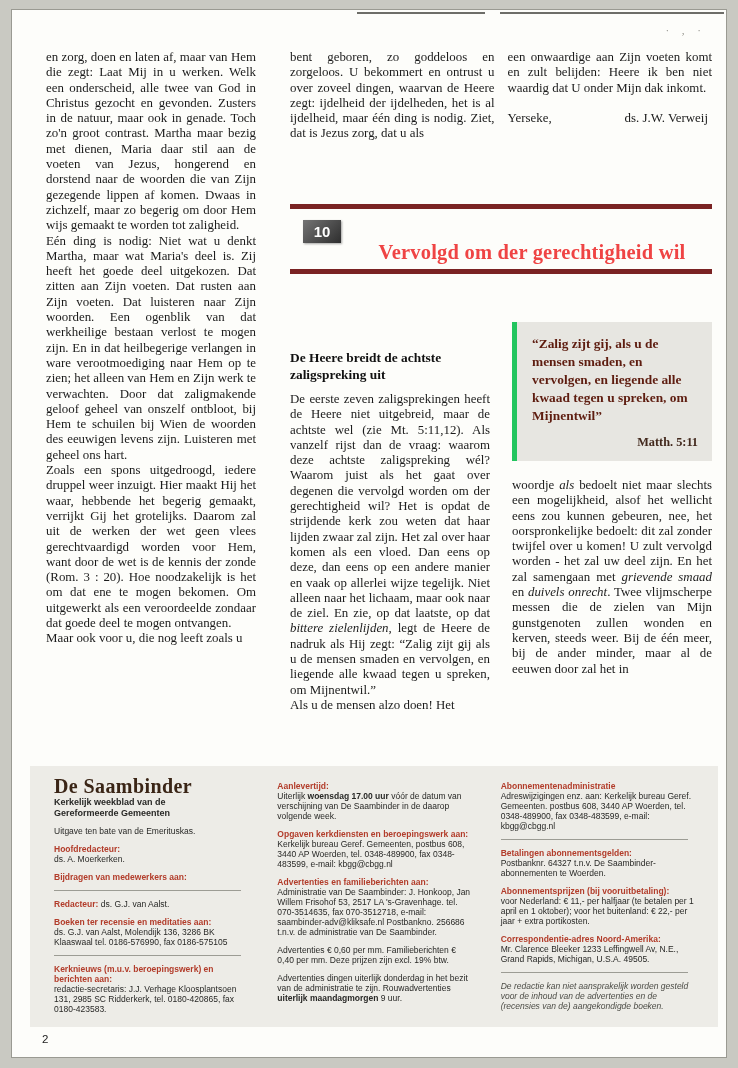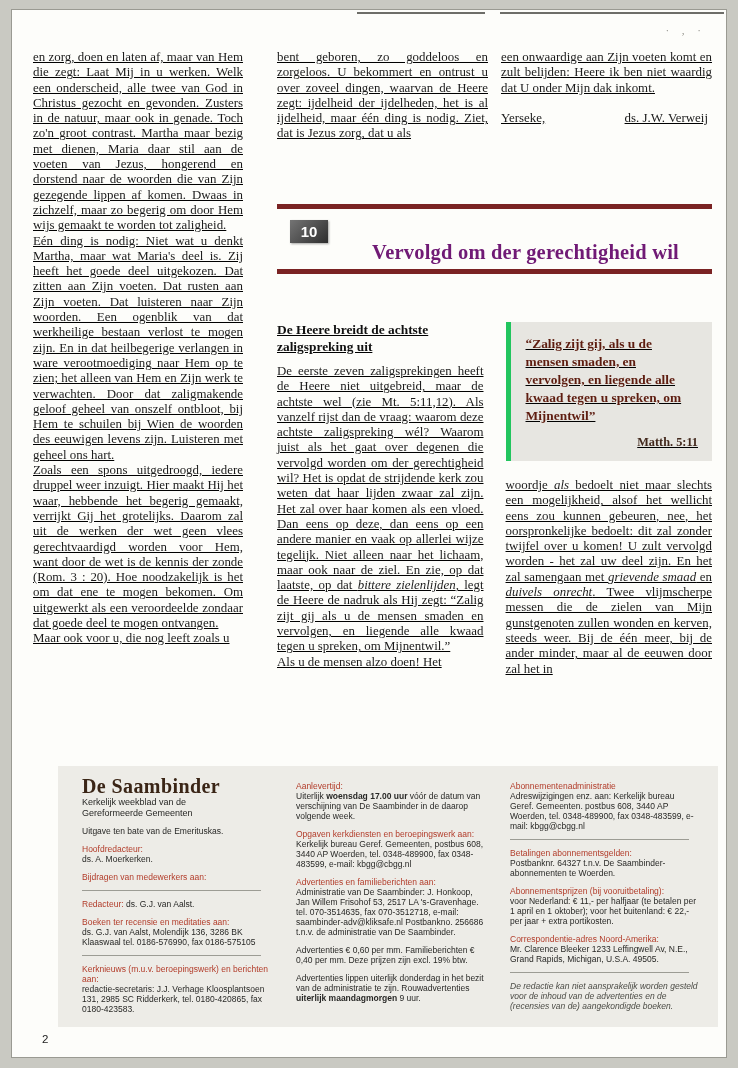--- a/index.html
+++ b/index.html
@@ -1,46 +1,46 @@
 <!DOCTYPE html>
 <html><head>
 <meta charset="utf-8">
 <style>
   * { margin:0; padding:0; box-sizing:border-box; }
   html,body { width:738px; height:1068px; }
   body { background:#c9c9c2; font-family:"Liberation Serif","DejaVu Serif",serif; position:relative; }
   .page { position:absolute; left:11px; top:9px; width:716px; height:1049px; background:#fdfdfa; border:1px solid #9a9a92; overflow:hidden; }
   .corner-marks { position:absolute; top:14px; right:20px; color:#8f8f88; font-size:11px; letter-spacing:5px; }
   .top-rule { position:absolute; top:2px; height:2px; background:#6d6d68; }
-  .content { position:absolute; left:21px; right:14px; top:40px; display:flex;text-decoration:underline; }
+  .content { position:absolute; left:34px; right:14px; top:40px; display:flex; }
   .body-text { font-size:12.9px; line-height:15.3px; text-align:justify; color:#1b1b1b; white-space:pre-line; }
   .col1 { width:210px; flex:0 0 210px; }
   .right-area { flex:1; margin-left:34px; display:flex; flex-direction:column; }
   .top-two { display:flex; gap:13px; min-height:112px; }
   .top-two .tcol { flex:1; }
   .signoff { display:flex; justify-content:space-between; margin-top:15px; font-size:12.9px; color:#1b1b1b; padding-right:4px; }
   .article-header { margin-top:42px; }
   .bar { height:5px; background:#7a2323; }
   .header-mid { position:relative; height:60px; }
   .issue-box { position:absolute; left:13px; top:11px; width:38px; height:23px; background:linear-gradient(135deg,#747474,#2e2e2e); color:#ffffff; font-family:"Liberation Sans",sans-serif; font-weight:bold; font-size:15px; display:flex; align-items:center; justify-content:center; box-shadow:1px 1px 2px rgba(0,0,0,0.35); }
-  .article-title { position:absolute; left:62px; right:0; bottom:5px; text-align:center; font-size:20.5px; font-weight:bold; color:#701a75; letter-spacing:0.2px; white-space:nowrap; }
+  .article-title { position:absolute; left:62px; right:0; bottom:5px; text-align:center; font-size:20.5px; font-weight:bold; color:#ef4444; letter-spacing:0.2px; white-space:nowrap; }
   .article-body { display:flex; gap:22px; margin-top:48px; }
   .abcol { flex:1; min-width:0; }
-  .section-heading { font-size:13.4px; font-weight:bold; line-height:16.5px; margin-bottom:9px; color:#111; }
+  .section-heading { font-size:13.4px; font-weight:bold; line-height:16.5px; margin-bottom:9px; color:#111;margin-top:28px; }
   .quote-box { background:#e7e6e1; border-left:5px solid #22c55e; padding:13px 14px 11px 15px; }
   .quote-text { font-size:13.4px; font-weight:bold; line-height:18px; color:#5e1d10; }
   .quote-source { text-align:right; font-size:12.3px; color:#42281c; margin-top:10px; font-weight:bold; }
   .ab-text-b { margin-top:17px; }
-  .colophon { position:absolute; left:18px; right:8px; top:756px; min-height:245px; background:#edece7; padding:15px 20px 13px 24px; display:flex; gap:26px; font-family:"Liberation Sans","DejaVu Sans",sans-serif; font-size:8.5px; line-height:10px; color:#282826;margin-left:28px; }
+  .colophon { position:absolute; left:18px; right:8px; top:756px; min-height:245px; background:#edece7; padding:15px 20px 13px 24px; display:flex; gap:26px; font-family:"Liberation Sans","DejaVu Sans",sans-serif; font-size:8.5px; line-height:10px; color:#282826; }
   .ccol { flex:1; min-width:0; }
   .brand { font-family:"Liberation Serif",serif; font-size:20px; font-weight:bold; color:#3a2516; letter-spacing:0.4px; }
-  .csub { font-weight:normal; font-size:9px; line-height:10.5px; margin-top:6px; white-space:pre-line; }
+  .csub { font-weight:bold; font-size:9px; line-height:10.5px; margin-top:6px; white-space:pre-line; }
   .cnote-top { margin-top:8px; }
   .cblock { margin-top:8px; }
-  .chead { color:#b23c2a; font-weight:normal; }
+  .chead { color:#b23c2a; font-weight:bold; }
   .cblock.inline .chead, .cblock.inline .cbody { display:inline; }
   .cdivider { height:1px; background:#9c9c94; margin-top:8px; width:95%; }
   .cnote { font-style:italic; color:#4c4c46; margin-top:8px; }
   .page-number { position:absolute; left:30px; bottom:12px; font-size:11.5px; font-family:"Liberation Sans",sans-serif; color:#222; }
 </style>
 </head>
 <body>
 
 <div class="page">
 
@@ -136,21 +136,21 @@
         <div class="cbody">Kerkelijk bureau Geref. Gemeenten, postbus 608, 3440 AP Woerden, tel. 0348-489900, fax 0348-483599, e-mail: kbgg@cbgg.nl</div>
       </div>
       <div class="cblock">
         <div class="chead">Advertenties en familieberichten aan:</div>
         <div class="cbody">Administratie van De Saambinder: J. Honkoop, Jan Willem Frisohof 53, 2517 LA 's-Gravenhage. tel. 070-3514635, fax 070-3512718, e-mail: saambinder-adv@kliksafe.nl Postbankno. 256686 t.n.v. de administratie van De Saambinder.</div>
       </div>
       <div class="cblock">
         <div class="cbody">Advertenties € 0,60 per mm. Familieberichten € 0,40 per mm. Deze prijzen zijn excl. 19% btw.</div>
       </div>
       <div class="cblock">
-        <div class="cbody"><span>Advertenties lippen </span><span style="font-weight: normal;">uiterlijk donderdag</span><span> in het bezit van de administratie te zijn. Rouwadvertenties </span><span style="font-weight: bold;">uiterlijk maandagmorgen</span><span> 9 uur.</span></div>
+        <div class="cbody"><span>Advertenties dingen </span><span style="font-weight: normal;">uiterlijk donderdag</span><span> in het bezit van de administratie te zijn. Rouwadvertenties </span><span style="font-weight: bold;">uiterlijk maandagmorgen</span><span> 9 uur.</span></div>
       </div>
     </div>
 
     <div class="ccol">
       <div class="cblock" style="margin-top:0">
         <div class="chead">Abonnementenadministratie</div>
         <div class="cbody">Adreswijzigingen enz. aan: Kerkelijk bureau Geref. Gemeenten. postbus 608, 3440 AP Woerden, tel. 0348-489900, fax 0348-483599, e-mail: kbgg@cbgg.nl</div>
       </div>
       <div class="cdivider"></div>
       <div class="cblock">

